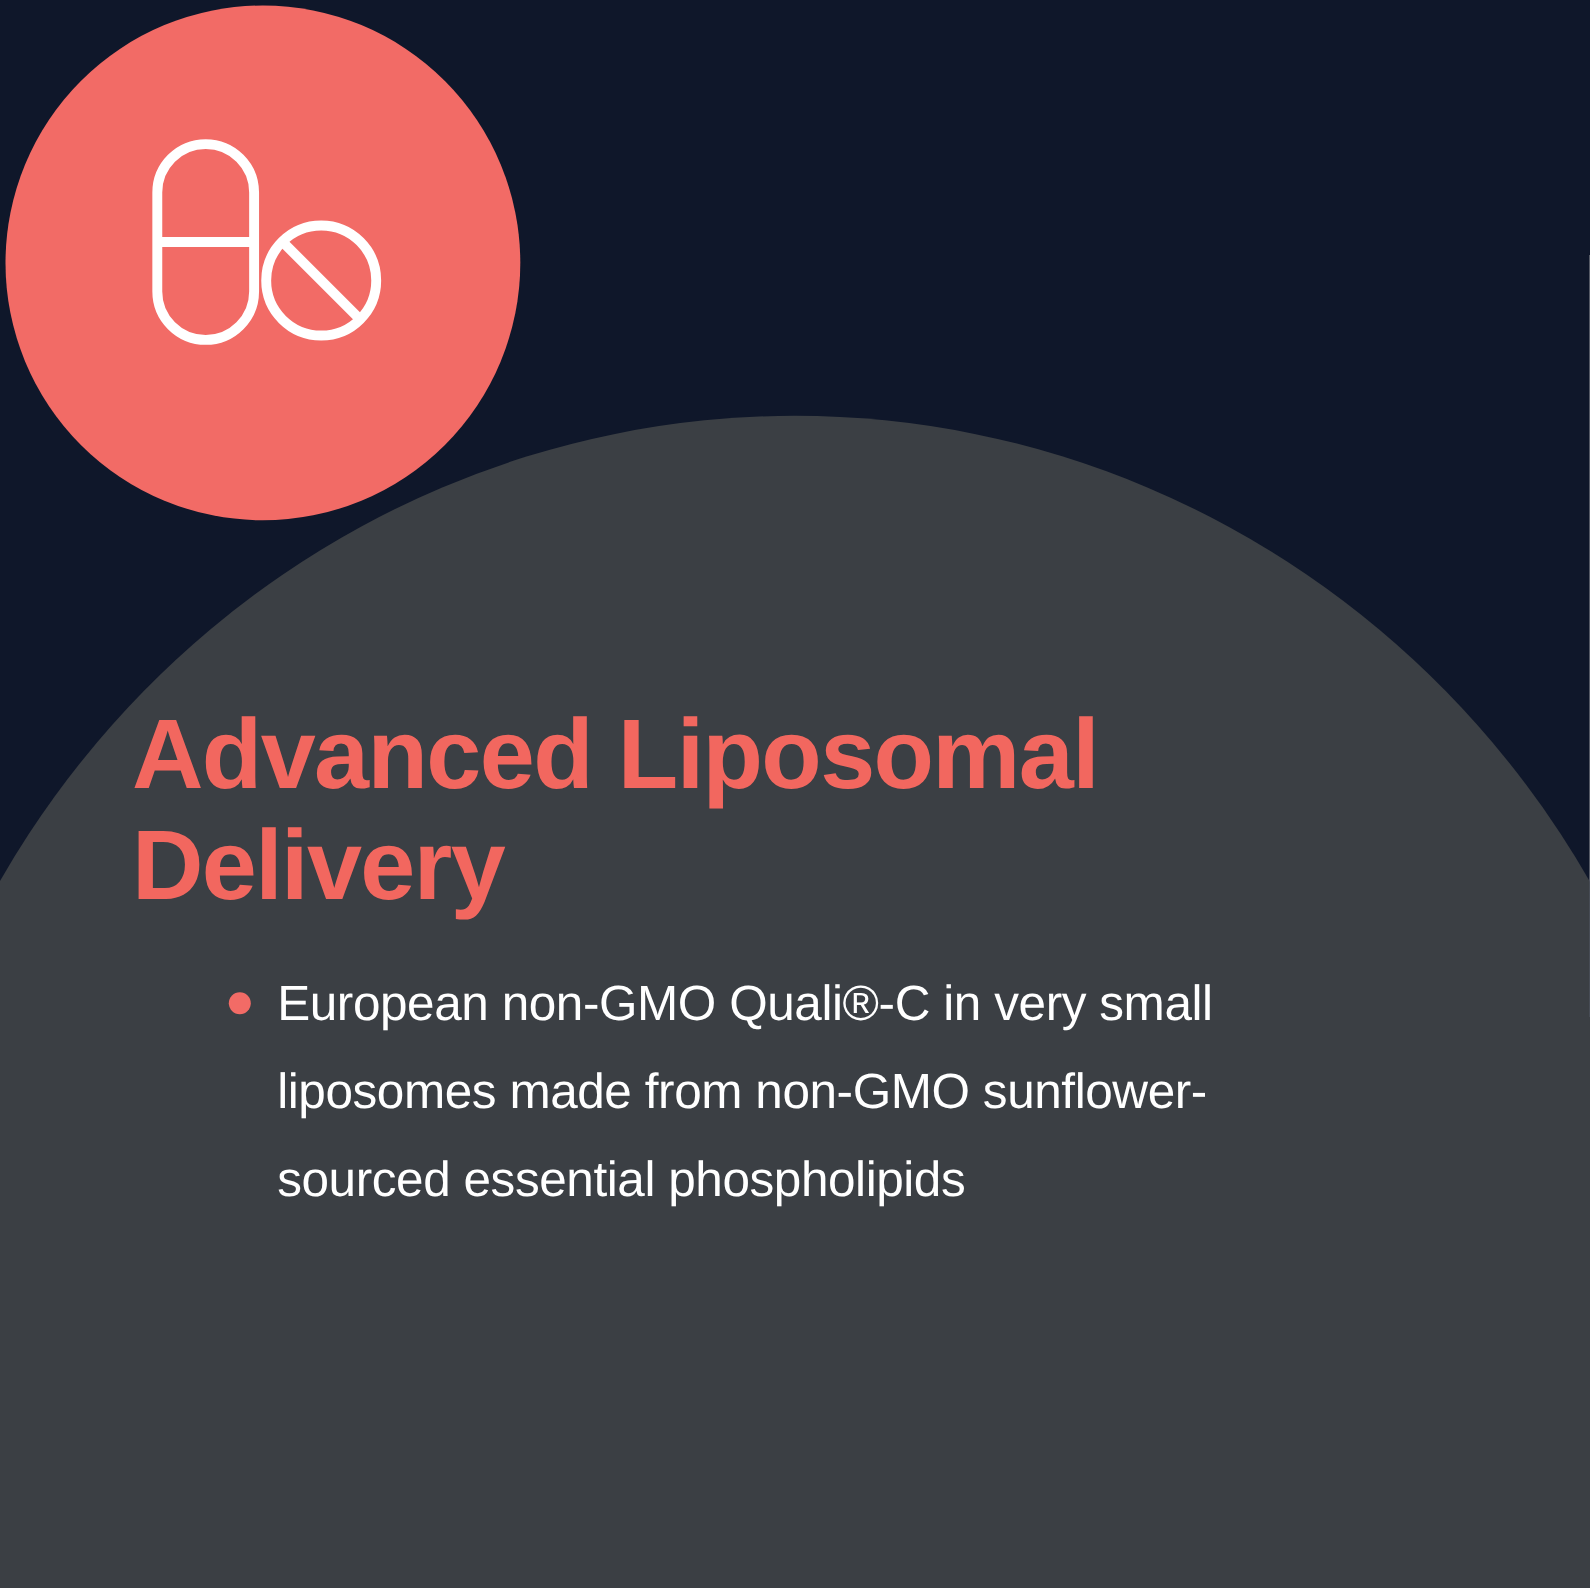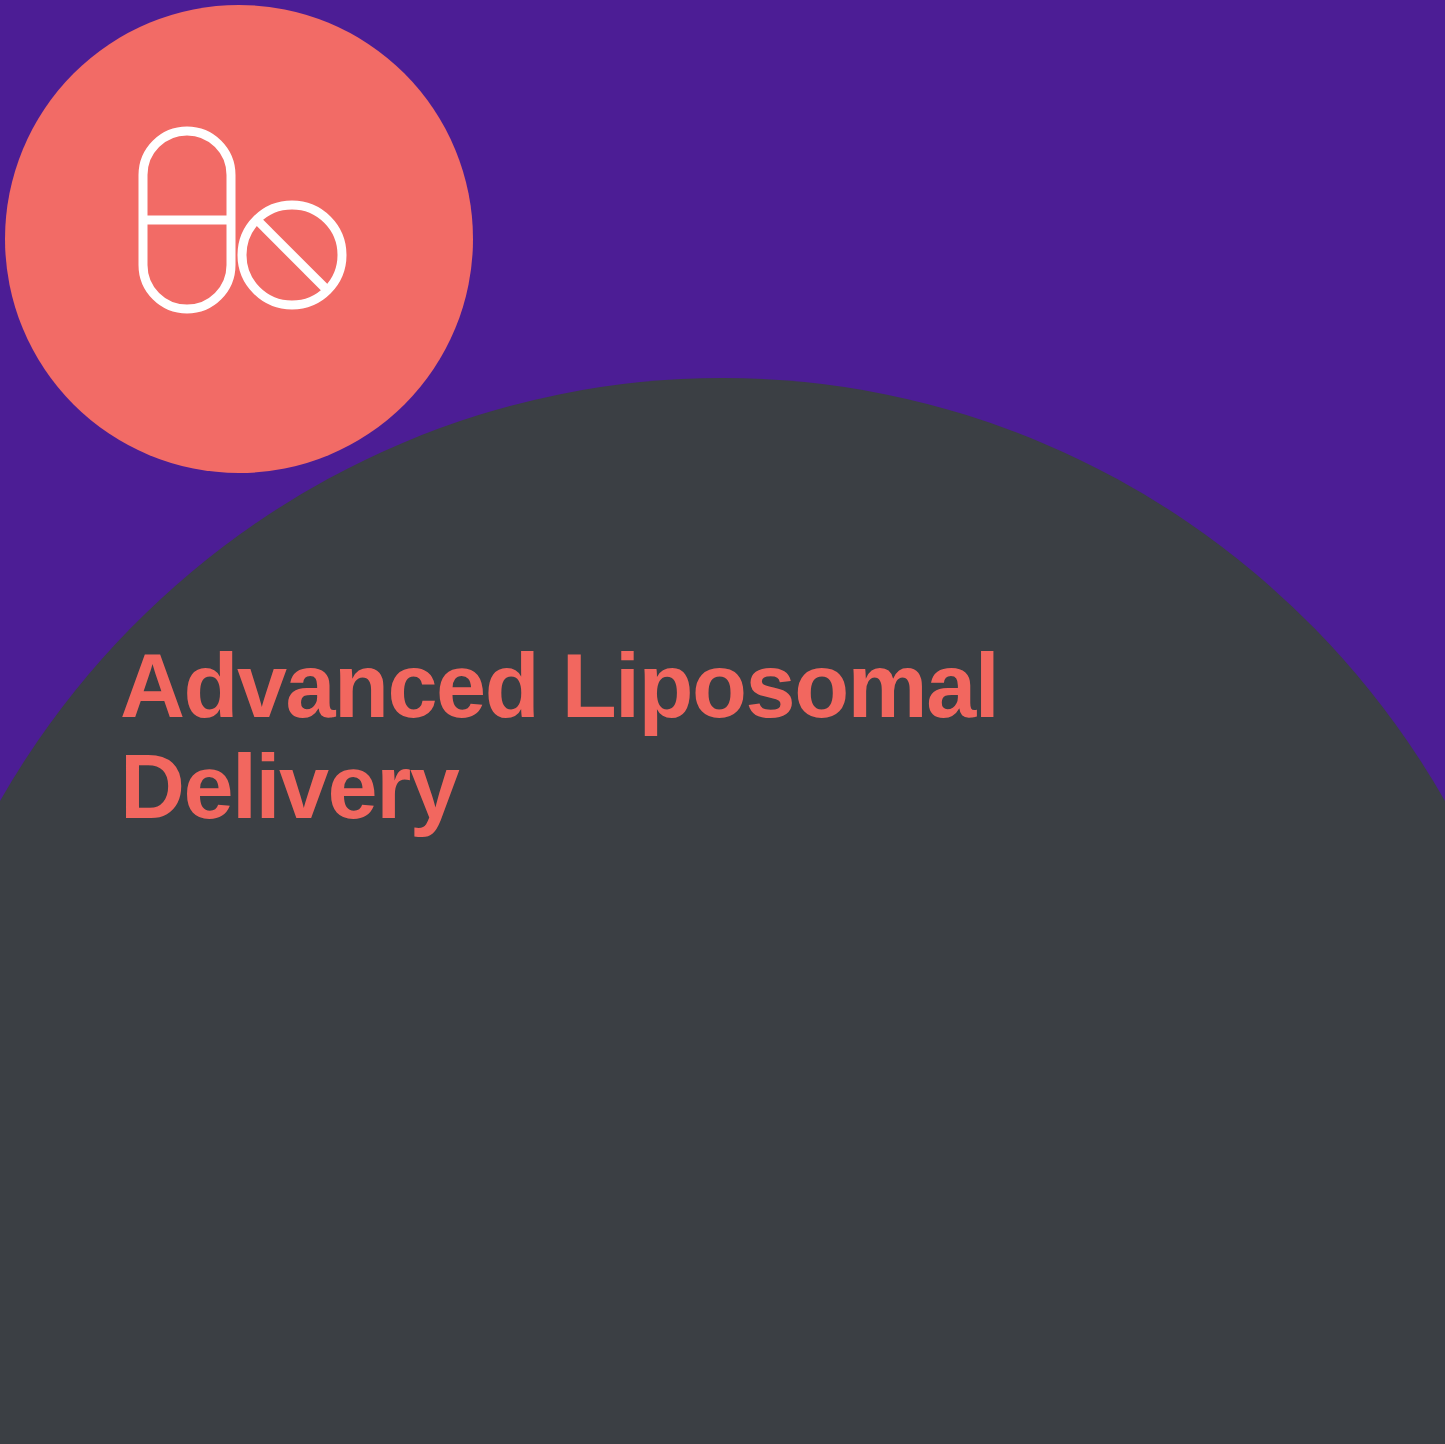--- a/index.html
+++ b/index.html
@@ -11,21 +11,21 @@
     width: 1445px;
     height: 1444px;
     background: #ffffff;
     font-family: "Liberation Sans", sans-serif;
     overflow: hidden;
   }
   #stage {
     position: relative;
     width: 1445px;
     height: 1444px;
-    background: #4c1d95;
+    background: #0f172a;
     overflow: hidden;
   }
 
   
   #dome-shape {
     position: absolute;
     left: -115px;
     top: 378px;
     width: 1675px;
     height: 1380px;
@@ -137,16 +137,22 @@
       </svg>
     </div>
   </div>
 
   <div id="content">
 
     <h1 id="headline">Advanced Liposomal
 Delivery</h1>
 
     <ul id="bullet-list">
+      <li class="bullet-item">
+        <span class="bullet-dot"></span>
+        <span class="bullet-text">European non-GMO Quali®-C in very small
+liposomes made from non-GMO sunflower-
+sourced essential phospholipids</span>
+      </li>
     </ul>
 
   </div>
 </div>
 
 </body></html>

